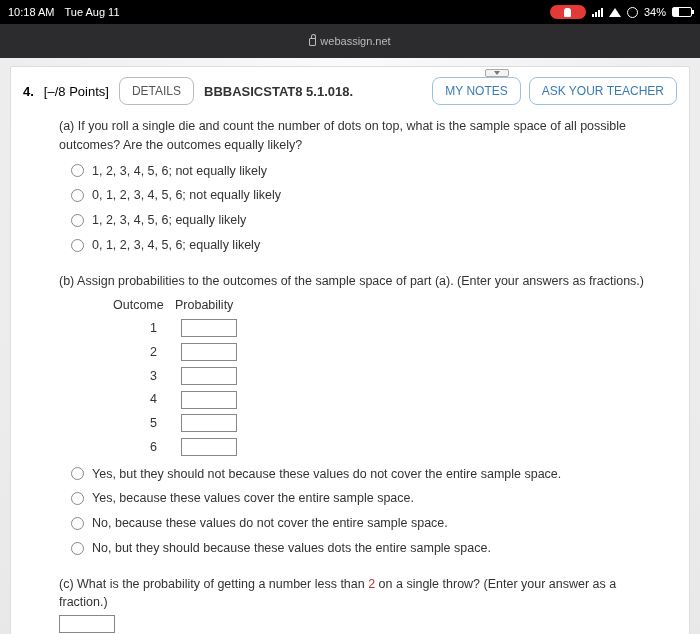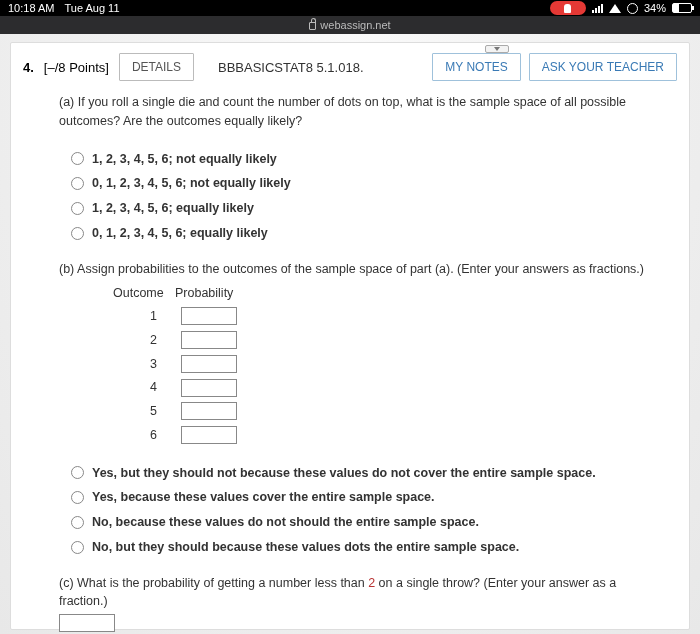--- a/index.html
+++ b/index.html
@@ -1,44 +1,44 @@
 <!DOCTYPE html>
 <html><head>
   <meta charset="utf-8">
   <style>
     * { margin: 0; padding: 0; box-sizing: border-box; }
     body { font-family: -apple-system, Helvetica, Arial, sans-serif; background: #000; width: 700px; height: 634px; overflow: hidden; font-size: 13px; }
-    .status-bar { background: #000; color: #fff; height: 16px; display: flex; align-items: center; padding: 0 8px; font-size: 11px; justify-content: space-between; }
+    .status-bar { background: #000; color: #fff; height: 24px; display: flex; align-items: center; padding: 0 8px; font-size: 11px; justify-content: space-between; }
     .status-left { display: flex; gap: 10px; }
     .status-right { display: flex; align-items: center; gap: 6px; }
     .rec-pill { background: #e53935; border-radius: 10px; width: 36px; height: 14px; display: flex; align-items: center; justify-content: center; }
     .mic-icon { width: 7px; height: 9px; background: #fff; border-radius: 3px 3px 1px 1px; position: relative; }
     .signal { display: flex; align-items: flex-end; gap: 1px; }
     .signal span { width: 2px; background: #fff; }
     .signal span:nth-child(1){height:3px} .signal span:nth-child(2){height:5px} .signal span:nth-child(3){height:7px} .signal span:nth-child(4){height:9px}
     .wifi-icon { width: 0; height: 0; border-left: 6px solid transparent; border-right: 6px solid transparent; border-bottom: 9px solid #fff; }
     .orient-icon { width: 11px; height: 11px; border: 1.5px solid #fff; border-radius: 50%; position: relative; }
     .battery { width: 20px; height: 10px; border: 1px solid #fff; border-radius: 2px; position: relative; }
     .battery::after { content:''; position:absolute; right:-3px; top:2px; width:2px; height:4px; background:#fff; }
     .battery-fill { background:#fff; height:100%; width:34%; }
-    .url-bar { background: #2c2c2e; color: #bbb; height: 18px; display: flex; align-items: center; justify-content: center; font-size: 11px; gap: 4px; }
+    .url-bar { background: #2c2c2e; color: #bbb; height: 34px; display: flex; align-items: center; justify-content: center; font-size: 11px; gap: 4px; }
     .lock-icon { width: 7px; height: 8px; border: 1px solid #bbb; border-radius: 1px; position: relative; margin-top: 2px; }
     .lock-icon::before { content:''; position:absolute; top:-5px; left:1px; width:3px; height:4px; border:1px solid #bbb; border-bottom:none; border-radius: 3px 3px 0 0;}
     .page { background: radial-gradient(ellipse at center top, #fafafa, #e8e8e8); height: 600px; overflow: hidden; }
     .card { background: #fff; margin: 8px 10px 0 10px; border: 1px solid #ddd; border-radius: 2px; position: relative; height: 588px; }
     .card-header { display: flex; align-items: center; padding: 10px 12px 8px 12px; gap: 10px; }
     .qnum { font-size: 13px; font-weight: bold; }
     .pts { font-size: 13px; font-weight: normal; }
-    .btn { border: 1px solid #bbb; background: #fff; padding: 6px 12px; font-size: 12px; color: #555; cursor: pointer; border-radius: 1px; }
+    .btn { border: 1px solid #bbb; background: #fff; padding: 6px 12px; font-size: 12px; color: #555; cursor: pointer; border-radius: 8px; }
     .btn.blue { color: #3a7ab5; border-color: #9fc1db; }
-    .assignment { font-size: 13px; font-weight: normal; color: #333; margin-left: 14px; }
+    .assignment { font-size: 13px; font-weight: bold; color: #333; }
     .header-right { margin-left: auto; display: flex; gap: 8px; }
     .content { padding: 4px 32px 12px 48px; color: #333; font-size: 12.5px; line-height: 1.5; }
     .part { margin-bottom: 14px; }
-    .options { margin-top: 16px; font-weight: bold; }
+    .options { margin-top: 4px; }
     .opt { display: flex; align-items: center; gap: 8px; padding: 3px 0 3px 12px; }
     .radio { width: 13px; height: 13px; border: 1px solid #888; border-radius: 50%; background: #fff; cursor: pointer; flex-shrink: 0; }
     .prob-table { margin: 6px 0 0 54px; }
     .prob-head { display: flex; gap: 18px; font-size: 12.5px; margin-bottom: 4px; align-items: flex-end; }
     .prob-row { display: flex; align-items: center; gap: 24px; margin-bottom: 5px; }
     .outcome-val { width: 44px; text-align: right; }
     .prob-input, .inline-input { width: 56px; height: 18px; border: 1px solid #888; background: #fff; font-size: 12px; padding: 0 3px; }
     .inline-input { display: block; margin-top: 3px; }
     .red { color: #b83232; }
     .sect { margin-top: 14px; }
@@ -152,21 +152,21 @@
           <div class="opt">
               <div class="radio"></div>
               <span>Yes, but they should not because these values do not cover the entire sample space.</span>
             </div>
           <div class="opt">
               <div class="radio"></div>
               <span>Yes, because these values cover the entire sample space.</span>
             </div>
           <div class="opt">
               <div class="radio"></div>
-              <span>No, because these values do not should the entire sample space.</span>
+              <span>No, because these values do not cover the entire sample space.</span>
             </div>
           <div class="opt">
               <div class="radio"></div>
               <span>No, but they should because these values dots the entire sample space.</span>
             </div>
         </div>
       </div>
 
       <div class="part">
         <span>(c) What is the probability of getting a number less than </span><span class="red">2</span><span> on a single throw? (Enter your answer as a fraction.)</span>

